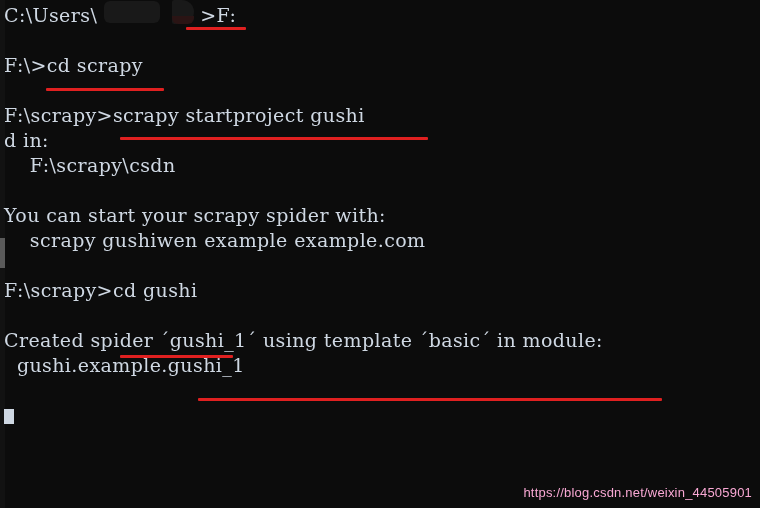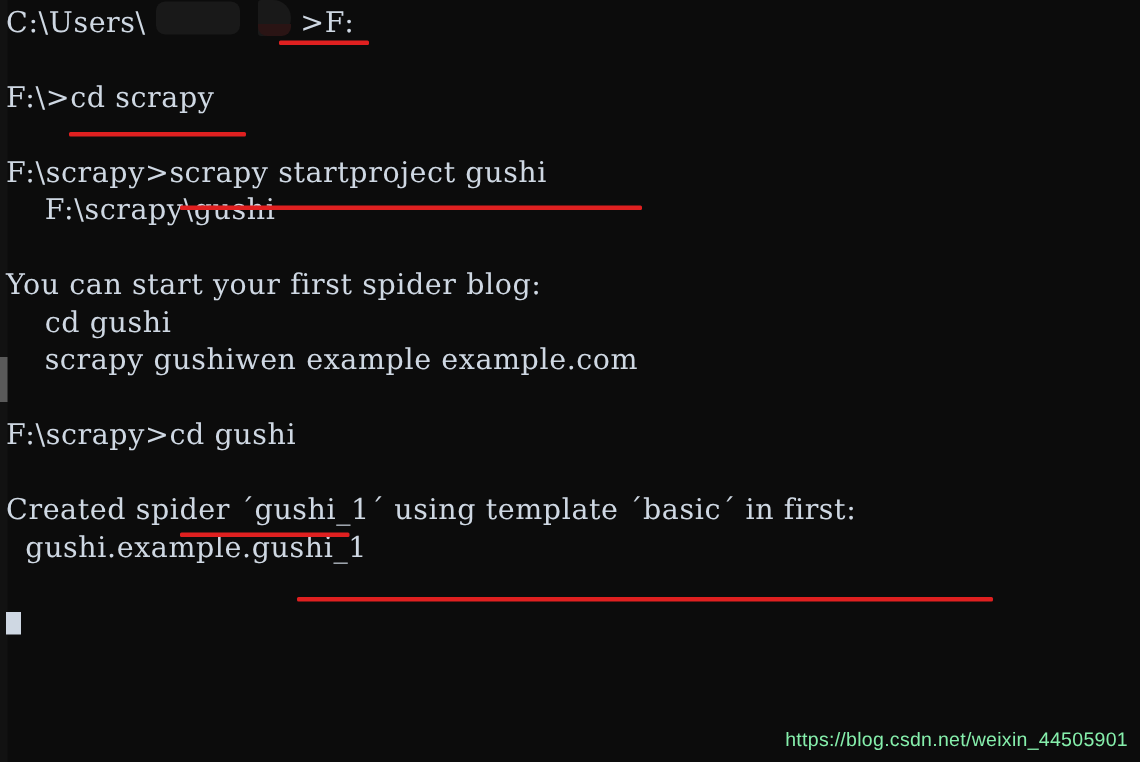--- a/index.html
+++ b/index.html
@@ -105,21 +105,21 @@
     width: 10px;
     height: 15px;
     background: #cfd8e3;
     vertical-align: -2px;
   }
 
   .watermark {
     position: absolute;
     right: 8px;
     bottom: 8px;
-    color: #86efac;
+    color: #f9a8d4;
     font-family: "Liberation Sans", sans-serif;
     font-size: 13px;
     letter-spacing: 0.2px;
     white-space: nowrap;
   }
 </style>
 </head>
 <body>
 
 <div id="terminal">
@@ -128,29 +128,29 @@
     <div class="scrollbar-thumb"></div>
   </div>
 
   <div class="console-body">
 
     <div class="line">C:\Users\                &gt;F:</div>
     <div class="line blank"></div>
     <div class="line">F:\&gt;cd scrapy</div>
     <div class="line blank"></div>
     <div class="line">F:\scrapy&gt;scrapy startproject gushi</div>
-    <div class="line">    F:\scrapy\gushi</div>
+    <div class="line">d in:</div>
+    <div class="line">    F:\scrapy\csdn</div>
     <div class="line blank"></div>
-    <div class="line">You can start your first spider blog:</div>
-    <div class="line">    cd gushi</div>
+    <div class="line">You can start your scrapy spider with:</div>
     <div class="line">    scrapy gushiwen example example.com</div>
     <div class="line blank"></div>
     <div class="line">F:\scrapy&gt;cd gushi</div>
     <div class="line blank"></div>
-    <div class="line">Created spider ´gushi_1´ using template ´basic´ in first:</div>
+    <div class="line">Created spider ´gushi_1´ using template ´basic´ in module:</div>
     <div class="line">  gushi.example.gushi_1</div>
     <div class="line blank"></div>
     <div class="line"><span class="cursor"></span></div>
 
   </div>
 
   <div class="redact b1"></div>
   <div class="redact b2"></div>
   <div class="redact b3"></div>
 

